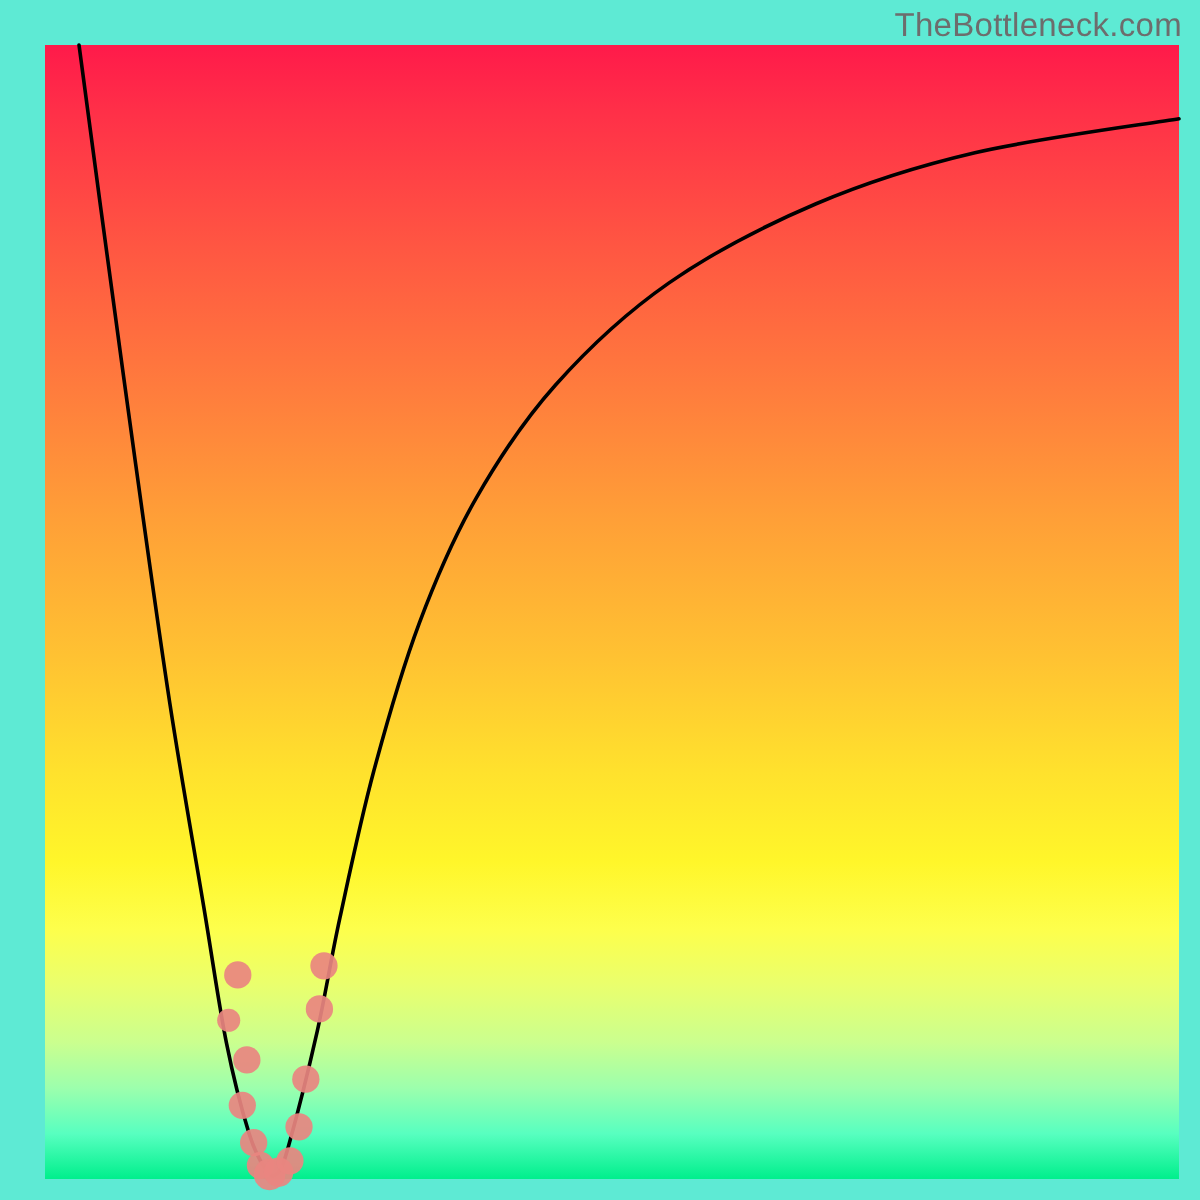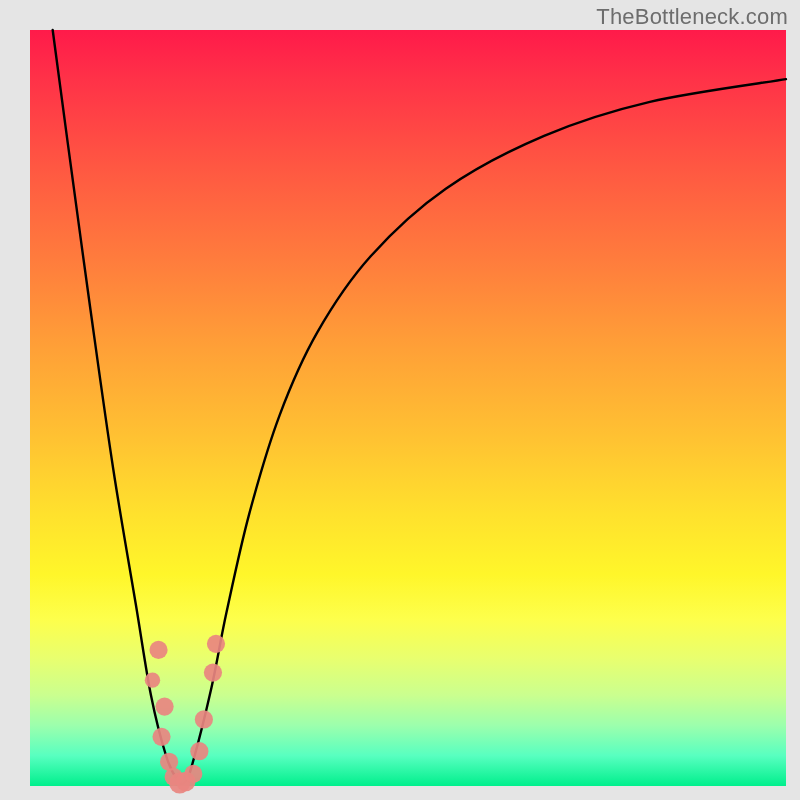--- a/index.html
+++ b/index.html
@@ -10,21 +10,21 @@
     overflow: hidden;
     background: #000;
     font-family: Arial, Helvetica, sans-serif;
   }
   .frame {
     position: absolute;
     left: 0;
     top: 0;
     width: 800px;
     height: 800px;
-    background: #e5e5e5;
+    background: #5eead4;
   }
   .plot-area {
     position: absolute;
     left: 30px;
     top: 30px;
     width: 756px;
     height: 756px;
     
     background: linear-gradient(
       to bottom,

